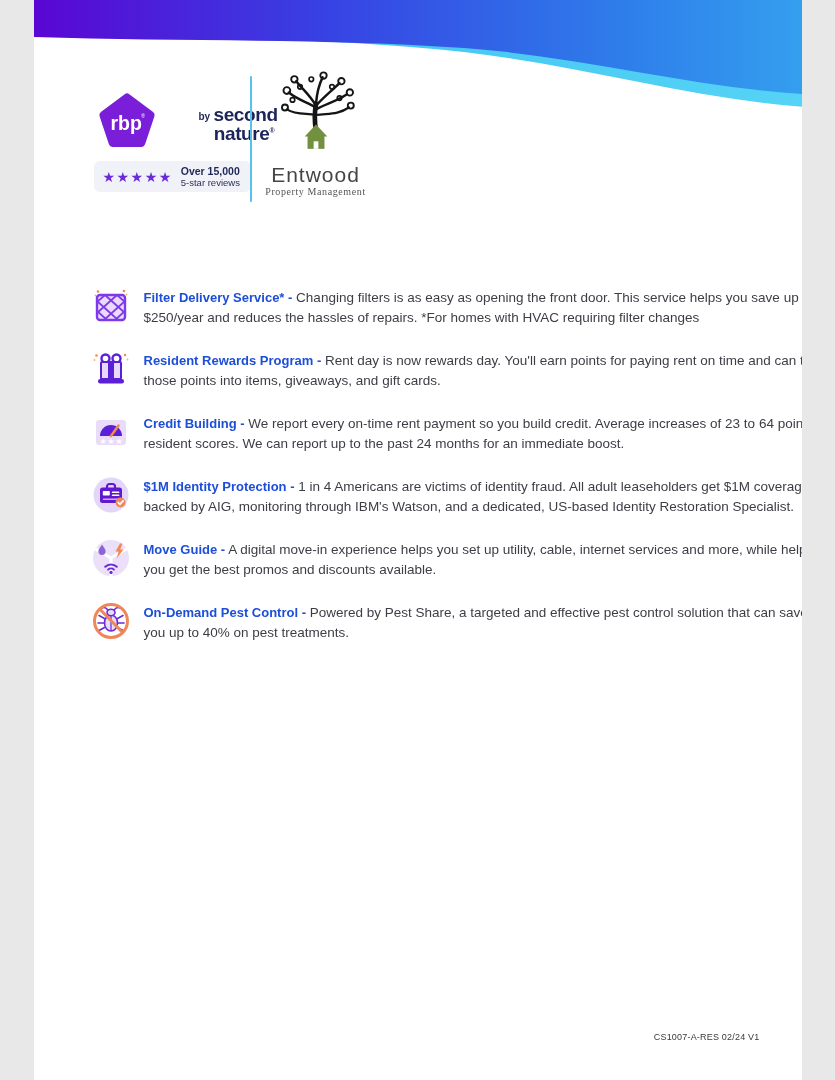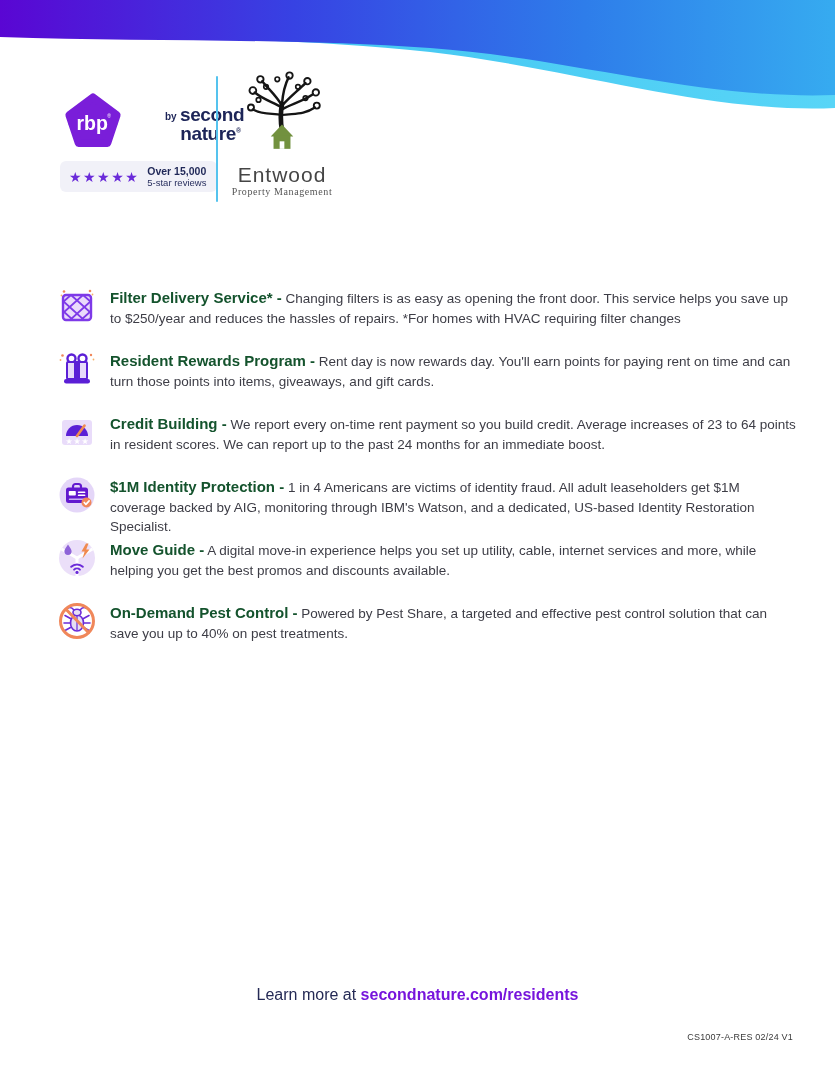--- a/index.html
+++ b/index.html
@@ -1,17 +1,17 @@
 <!DOCTYPE html>
 <html><head>
 <meta charset="utf-8">
 <style>
   * { margin:0; padding:0; box-sizing:border-box; }
   body { background:#e8e8e8; font-family:"Liberation Sans", sans-serif; }
-  .page { position:relative; width:835px; height:1080px; background:#ffffff; overflow:hidden; margin:0 auto; }
+  .page { position:relative; width:768px; height:1080px; background:#ffffff; overflow:hidden; margin:0 auto; }
 
   
   .wave { position:absolute; top:0; left:0; width:835px; height:125px; display:block; }
 
   
   .rbp-mark { position:absolute; left:59px; top:87px; width:68px; height:68px; }
   .sn-lockup { position:absolute; left:130px; top:107px; width:76px;margin-left:35px; }
   .sn-by { position:absolute; left:0; top:4px; font-size:10px; font-weight:600; color:#1D2558; }
   .sn-name { margin-left:15px; text-align:center; color:#1D2558; font-weight:800; font-size:19px; line-height:16px; letter-spacing:-0.4px; }
   .sn-name .reg { font-size:7px; vertical-align:super; font-weight:700; }
@@ -33,21 +33,21 @@
   .headline { position:absolute; left:62px; top:229px; width:740px; font-size:29px; letter-spacing:-0.2px; line-height:36px; white-space:nowrap; }
   .headline-prefix { color:#1D2356; font-weight:600; }
   .headline-highlight { color:#7714DC; font-weight:800;
       background:linear-gradient(to bottom, rgba(0,0,0,0) 46%, #A5F1E8 46%);
       padding:0 8px 2px 2px; }
 
   
   .benefit { position:absolute; left:57px; width:740px; display:flex; gap:13px; }
   .benefit-icon { flex:0 0 40px; width:40px; height:40px; }
   .benefit-text { flex:1; font-size:13.5px; line-height:19.5px; color:#3D3D46; padding-top:2px; }
-  .benefit-title { font-size:15px; font-weight:700; color:#14532d; }
+  .benefit-title { font-size:13px; font-weight:700; color:#1d4ed8; }
   .benefit-note { }
 
   
   .footer-cta { position:absolute; top:986px; left:0; width:100%; text-align:center; font-size:16px; }
   .footer-prefix { color:#252A55; font-weight:500; }
   .footer-link { color:#7714DC; font-weight:800; text-decoration:none; }
   .doc-code { position:absolute; right:42px; top:1032px; font-size:9px; color:#3A3A3A; letter-spacing:0.2px; }
 </style>
 </head>
 <body>
@@ -227,19 +227,16 @@
           <path d="M26.5,22 L33,22"></path>
           <path d="M26.5,26.5 L32,29.5"></path>
         <path d="M20,15 L20,29" stroke-width="1.2"></path>
       </g>
       <circle cx="20" cy="20" r="16.5" fill="none" stroke="#F0875A" stroke-width="3"></circle>
       <path d="M9.2,8.5 L31.5,31.5" stroke="#F0875A" stroke-width="3" stroke-linecap="round"></path>
     </svg>
     <p class="benefit-text"><span class="benefit-title">On-Demand Pest Control -</span><span> Powered by Pest Share, a targeted and effective pest control solution that can save you up to 40% on pest treatments.</span></p>
   </div>
 
-  <div class="footer-cta">
-    <span class="footer-prefix">Learn more at </span><a href="#" class="footer-link">secondnature.com/residents</a>
-  </div>
 
   <div class="doc-code">CS1007-A-RES 02/24 V1</div>
 
 </div>
 
 </body></html>

